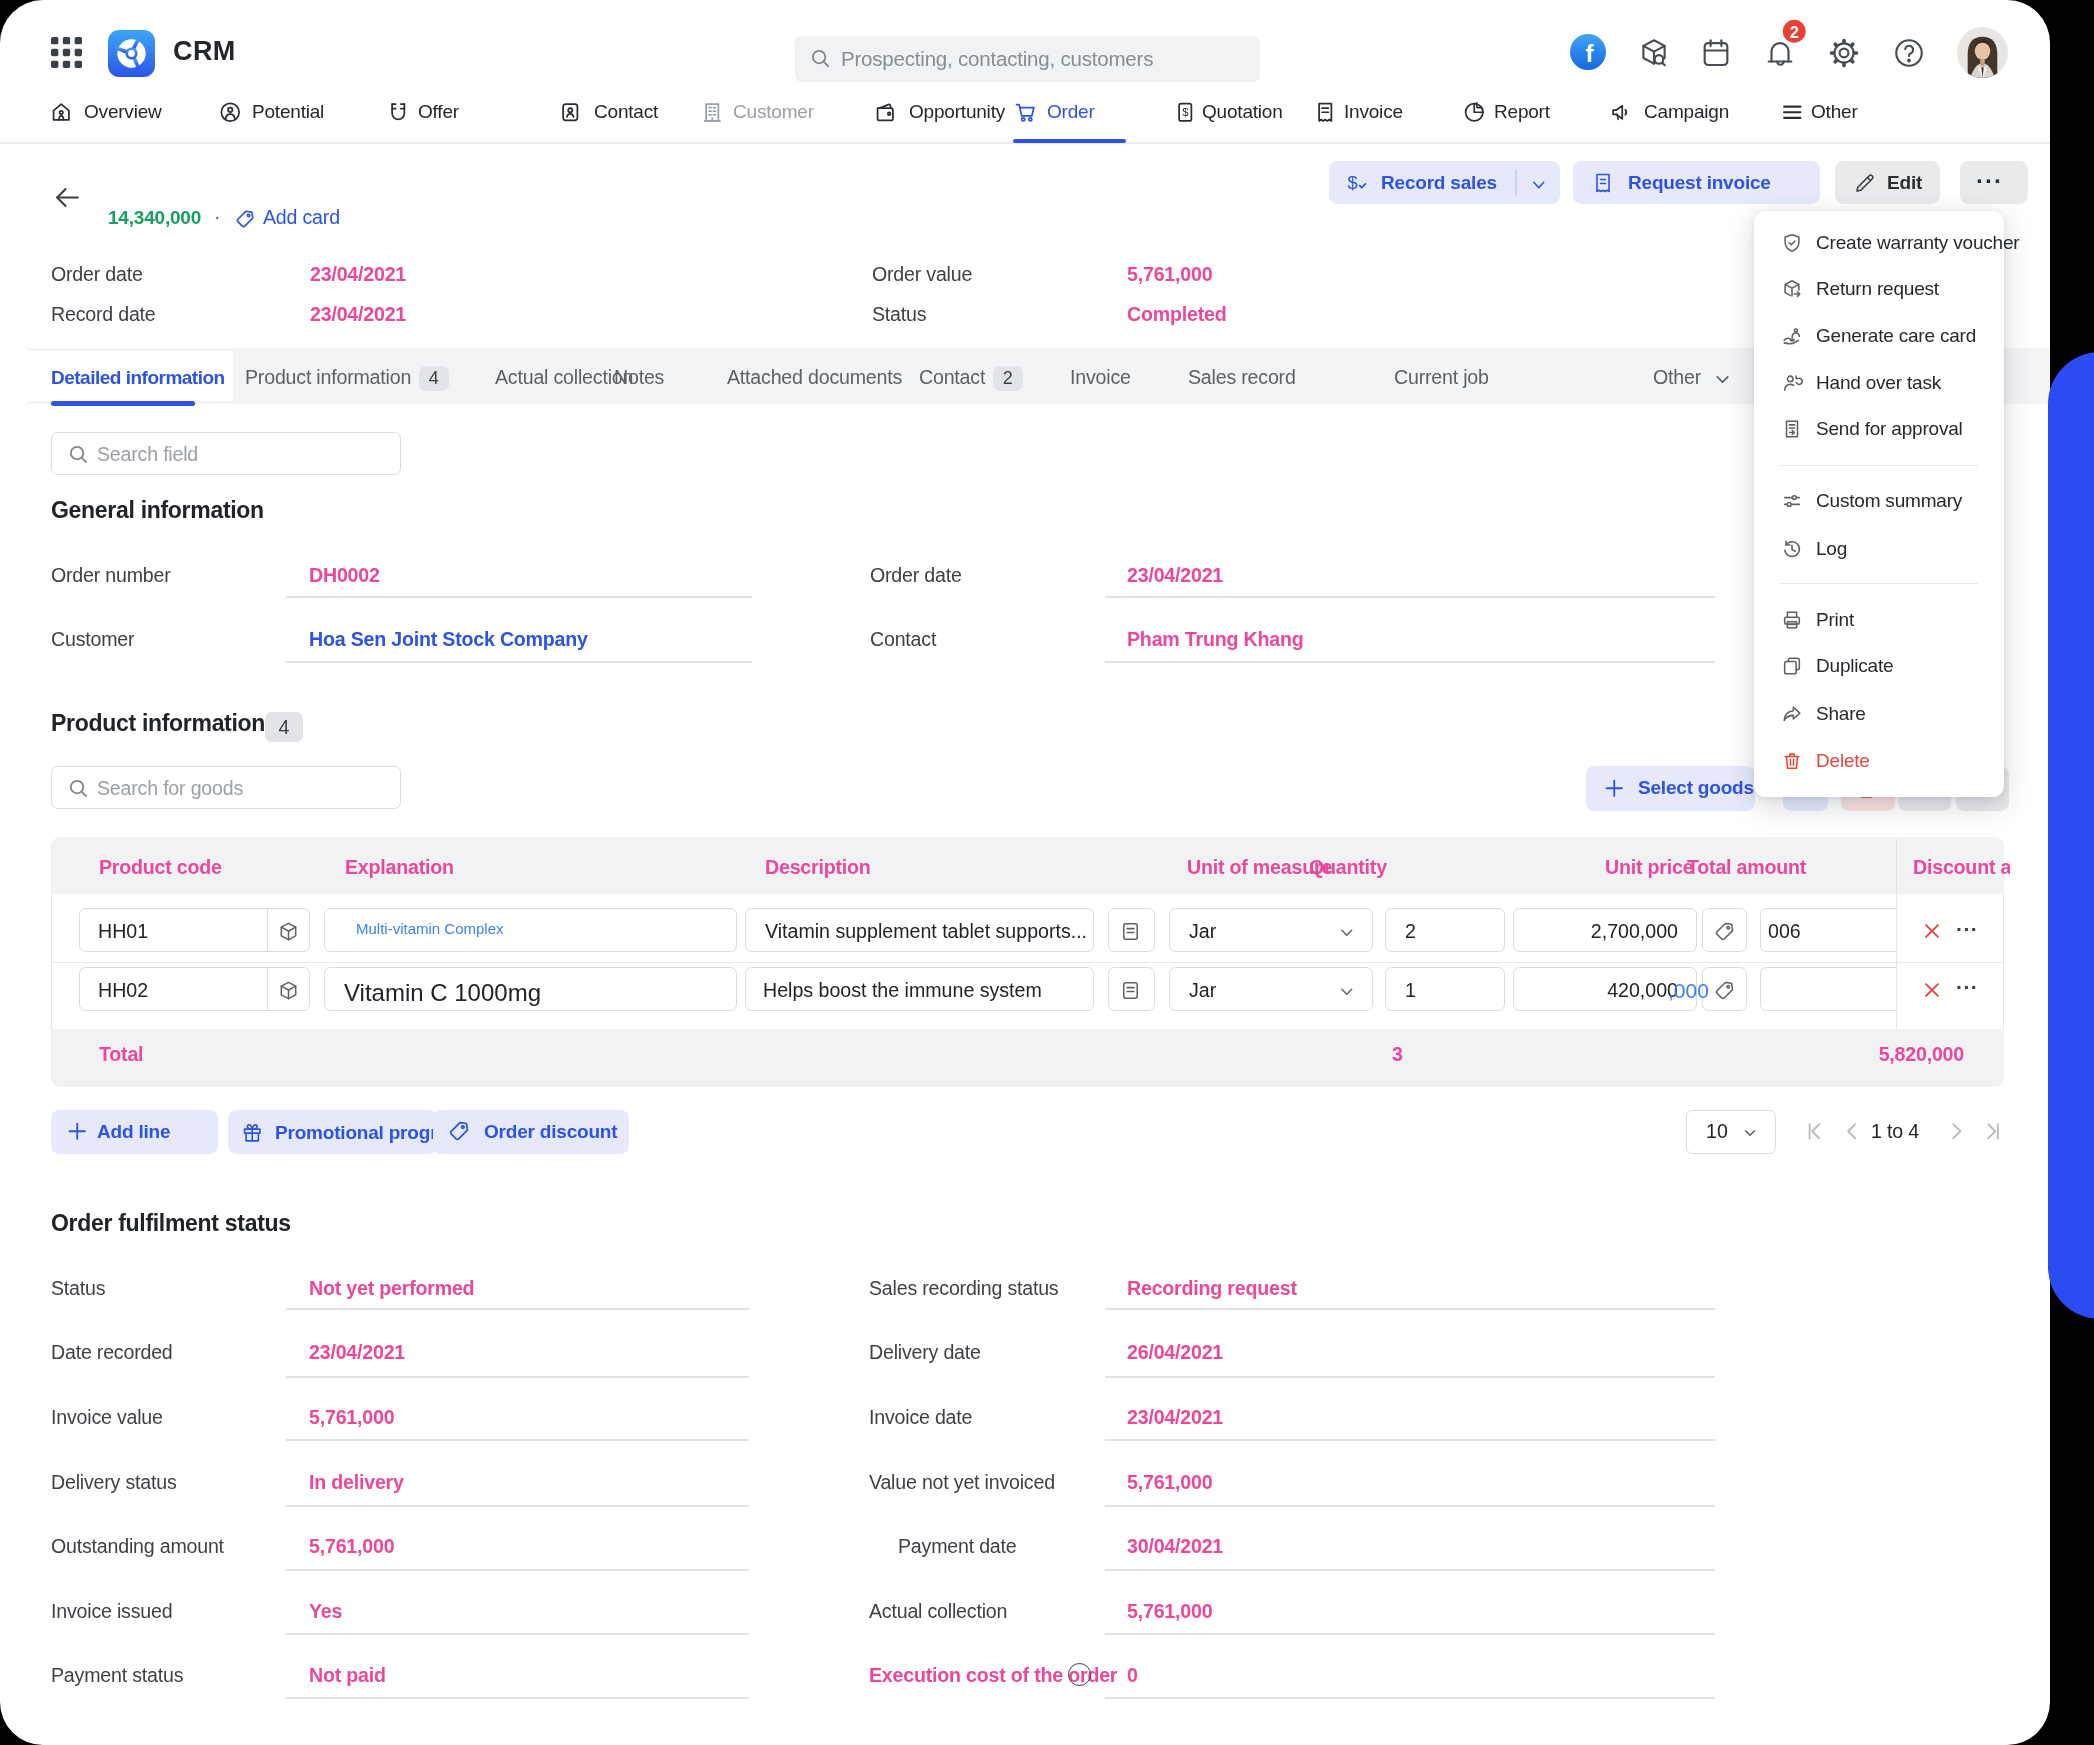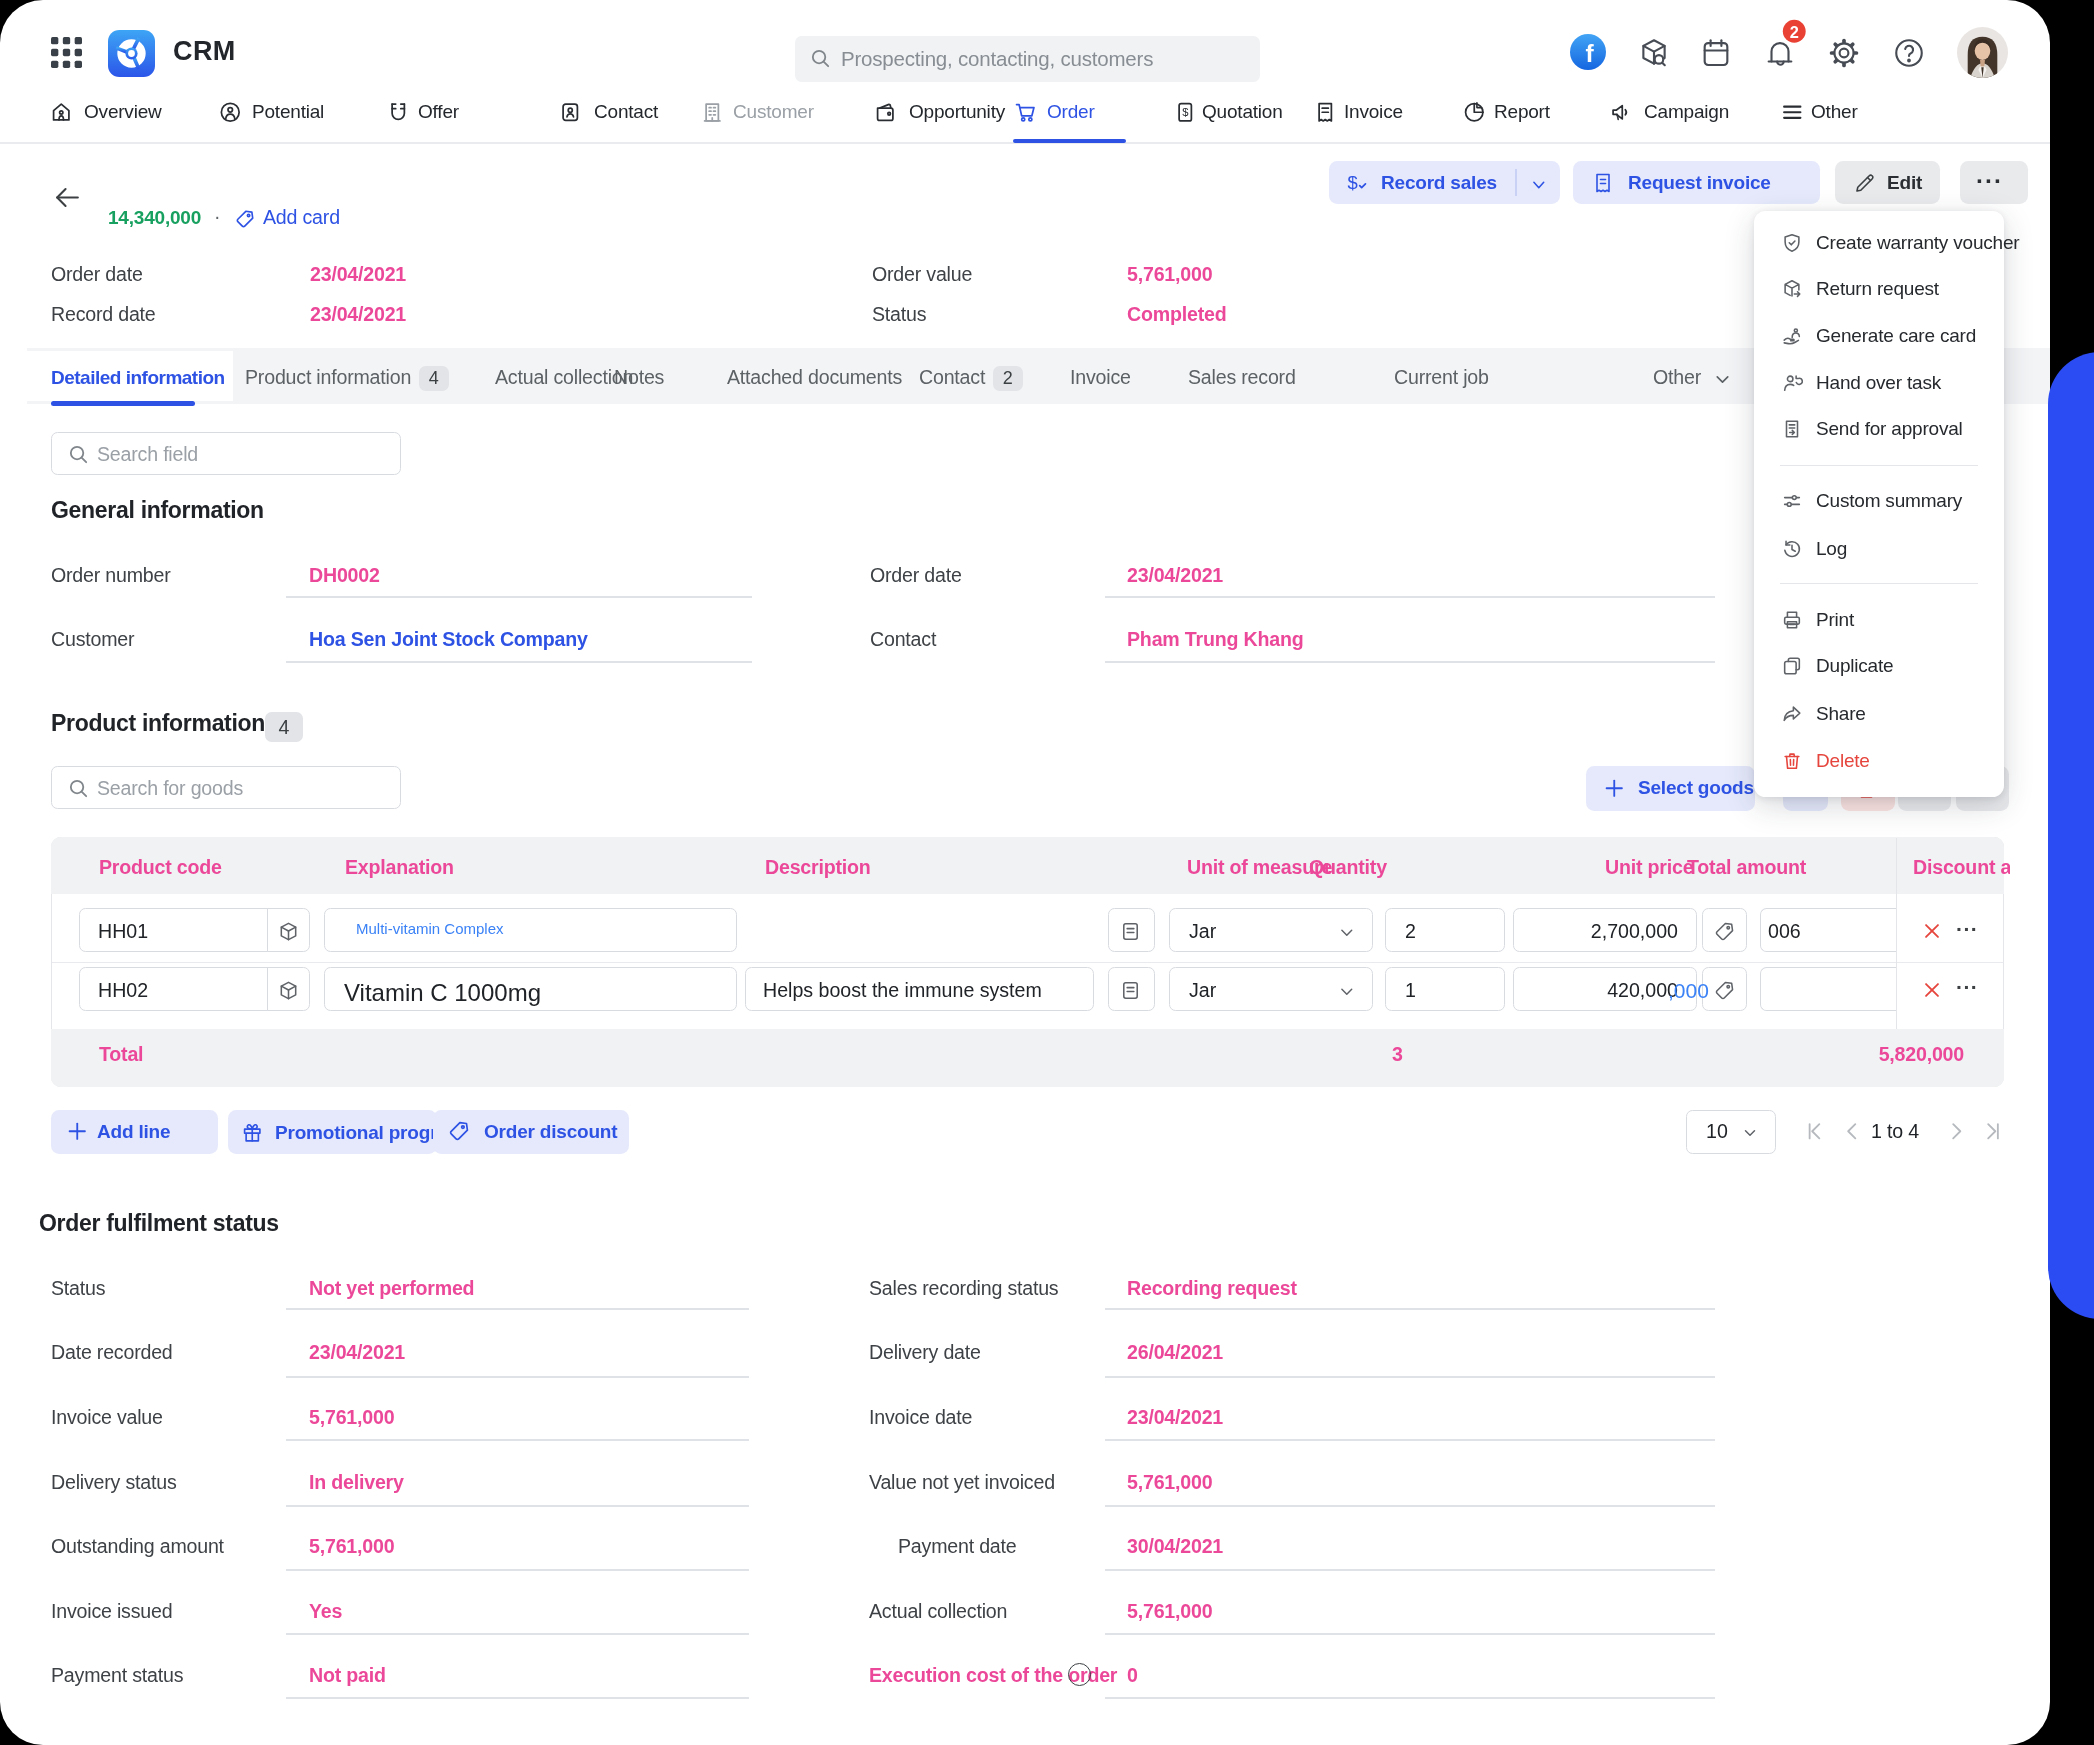--- a/index.html
+++ b/index.html
@@ -399,20 +399,23 @@
 <div class="t" style="left:98px;top:920px;font-size:19.6px;color:#202327">HH01</div>
 <svg class="t" style="left:277px;top:920px" width="23" height="23" viewBox="0 0 24 24">
       <g class="ic" style="stroke:#5f6368;stroke-width:1.6">
         <path d="M12 3.5 L19.5 7.5 L19.5 16.5 L12 20.5 L4.5 16.5 L4.5 7.5 Z"></path>
         <path d="M4.5 7.5 L12 11.5 L19.5 7.5"></path>
         <line x1="12" y1="11.5" x2="12" y2="20.5"></line>
       </g>
     </svg>
 <div class="inp" style="left:324px;top:908px;width:413px;height:44px"></div>
 <div class="t" style="left:356px;top:920px;font-size:15px;color:#3b82f6">Multi-vitamin Complex</div>
+<div class="inp" style="left:745px;top:908px;width:349px;height:44px;overflow:hidden">
+      <div style="position:absolute;left:19px;top:10.6px;white-space:nowrap">Vitamin supplement tablet supports...</div>
+    </div>
 <div class="inp" style="left:1108px;top:908px;width:47px;height:44px"></div>
 <svg class="t" style="left:1119px;top:920px" width="23" height="23" viewBox="0 0 24 24">
       <g class="ic" style="stroke:#5f6368;stroke-width:1.6">
         <rect x="5" y="4" width="14" height="16" rx="2"></rect>
         <line x1="8.5" y1="9" x2="15.5" y2="9"></line>
         <line x1="8.5" y1="13" x2="15.5" y2="13"></line>
       </g>
     </svg>
 <div class="inp" style="left:1169px;top:908px;width:204px;height:44px"></div>
 <div class="t" style="left:1189px;top:920px;font-size:19.6px;color:#202327">Jar</div>
@@ -537,21 +540,21 @@
 <svg class="t" style="left:1944px;top:1119px" width="24.5" height="24.5" viewBox="0 0 24 24">
       <polyline points="9,5 16,12 9,19" class="ic" style="stroke:#b6babf;stroke-width:1.8"></polyline>
     </svg>
 <svg class="t" style="left:1980px;top:1119px" width="24.5" height="24.5" viewBox="0 0 24 24">
       <g class="ic" style="stroke:#b6babf;stroke-width:1.8">
         <line x1="17.5" y1="5" x2="17.5" y2="19"></line>
         <polyline points="8,5 15,12 8,19"></polyline>
       </g>
     </svg>
 
-<div class="t hd" style="left:39px;top:1210px">Order fulfilment status</div>
+<div class="t hd" style="left:51px;top:1210px">Order fulfilment status</div>
 <div class="t lbl" style="left:51px;top:1277px">Status</div>
 <div class="t val" style="left:309px;top:1277px">Not yet performed</div>
 <div class="ul" style="left:286px;top:1308px;width:463px"></div>
 <div class="t lbl" style="left:869px;top:1277px">Sales recording status</div>
 <div class="t val" style="left:1127px;top:1277px">Recording request</div>
 <div class="ul" style="left:1105px;top:1308px;width:610px"></div>
 <div class="t lbl" style="left:51px;top:1341px">Date recorded</div>
 <div class="t val" style="left:309px;top:1341px">23/04/2021</div>
 <div class="ul" style="left:286px;top:1376px;width:463px"></div>
 <div class="t lbl" style="left:869px;top:1341px">Delivery date</div>

